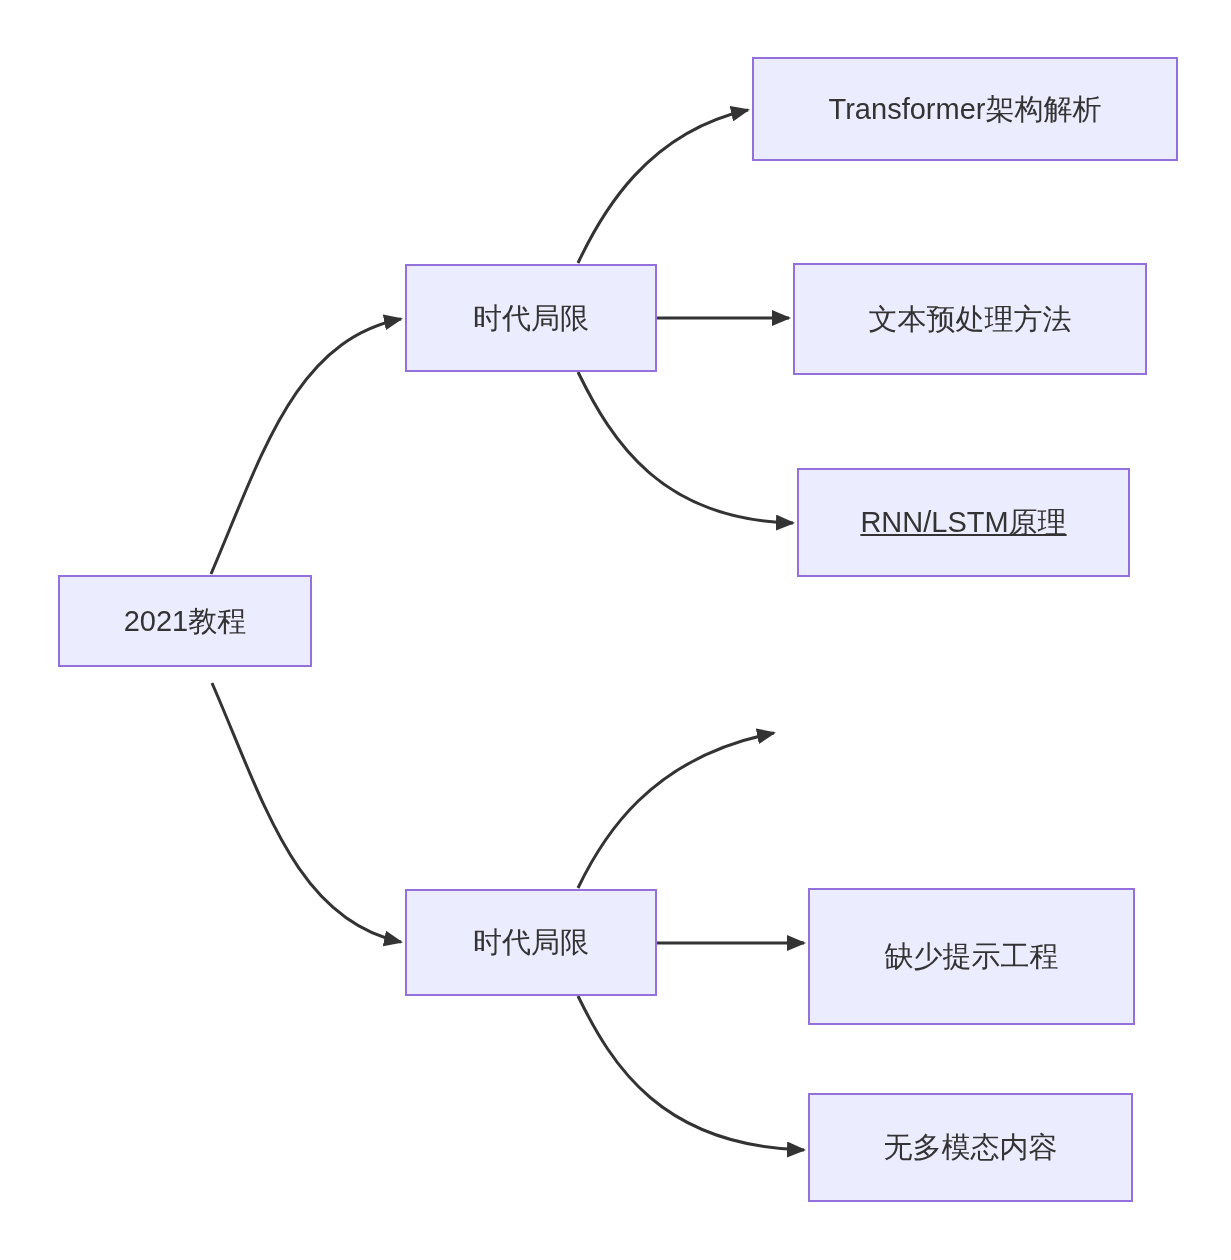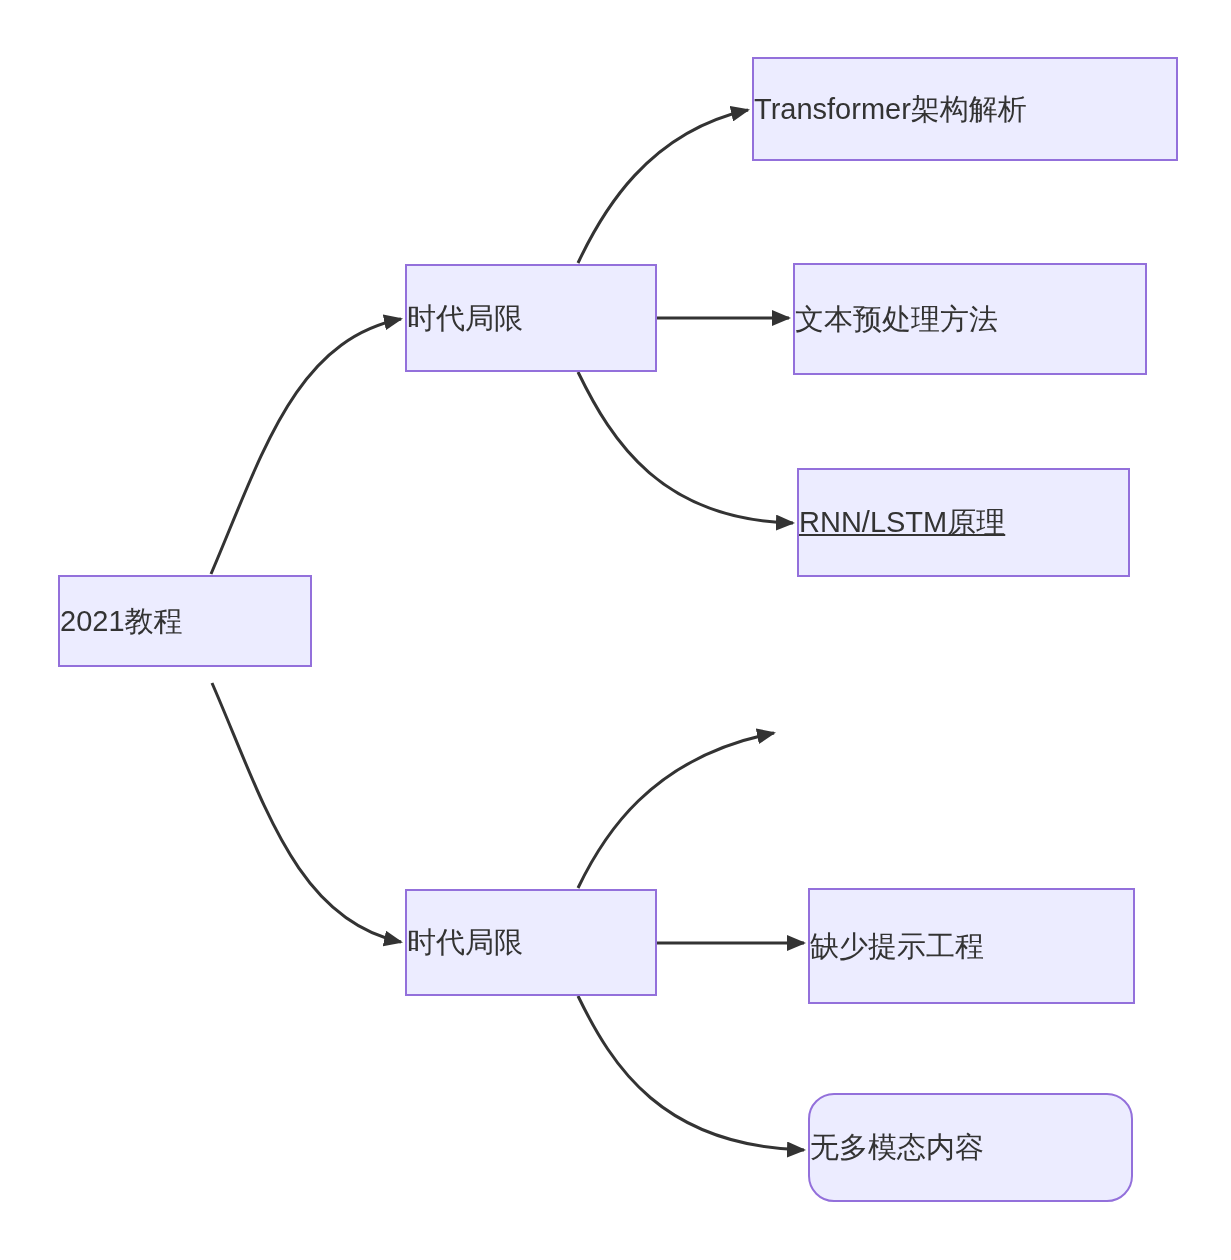--- a/index.html
+++ b/index.html
@@ -30,34 +30,34 @@
   .node {
     position: absolute;
     box-sizing: border-box;
     background: #ECECFF;
     border: 2.5px solid #9370DB;
     color: #333333;
     font-size: 29px;
     line-height: 1;
     display: flex;
     align-items: center;
-    justify-content: flex-start;
+    justify-content: center;
     text-align: center;
     white-space: nowrap;
   }
   
   .n-root        { left: 58px;  top: 575px;  width: 254px; height: 92px; }
   .n-basic       { left: 405px; top: 264px;  width: 252px; height: 108px; }
   .n-era         { left: 405px; top: 889px;  width: 252px; height: 107px; }
   .n-transformer { left: 752px; top: 57px;   width: 426px; height: 104px; }
   .n-textpre     { left: 793px; top: 263px;  width: 354px; height: 112px; }
   .n-rnn         { left: 797px; top: 468px;  width: 333px; height: 109px; text-decoration: underline; }
   .n-llmrev      { left: 778px; top: 678px;  width: 384px; height: 109px; }
-  .n-prompt      { left: 808px; top: 888px;  width: 327px; height: 116px; }
-  .n-multimodal  { left: 808px; top: 1093px; width: 325px; height: 109px; border-radius: 26px; }
+  .n-prompt      { left: 808px; top: 888px;  width: 327px; height: 137px; }
+  .n-multimodal  { left: 808px; top: 1093px; width: 325px; height: 109px; }
 </style>
 </head>
 <body>
 
 <div class="canvas">
 
   <svg class="edge-layer" viewBox="0 0 1231 1260" xmlns="http://www.w3.org/2000/svg">
     <defs>
       <marker id="arrowhead" markerUnits="userSpaceOnUse" markerWidth="20" markerHeight="16" refX="17" refY="8" orient="auto">
         <path d="M0,0 L19,8 L0,16 Z" fill="#333333"></path>

